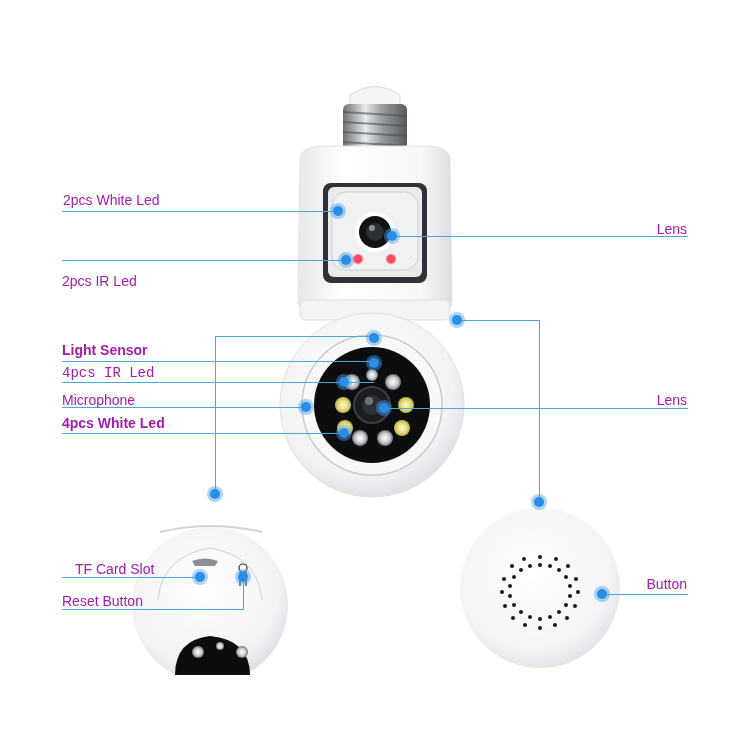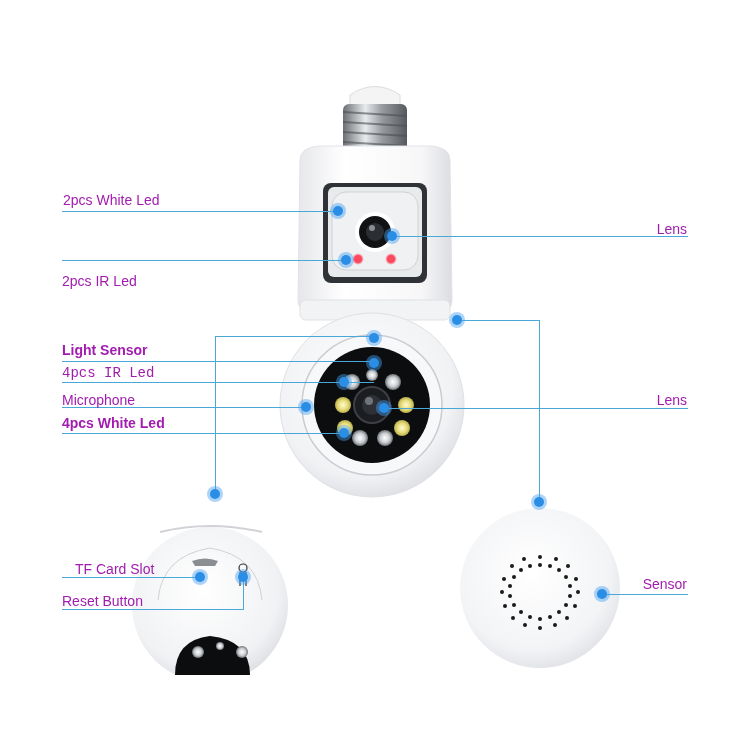--- a/index.html
+++ b/index.html
@@ -195,13 +195,13 @@
 <div class="label right" style="right:63px;top:221px;">Lens</div>
 
 <div class="label" style="left:62px;top:342px;font-weight:bold;">Light Sensor</div>
 <div class="label" style="left:62px;top:365px;font-family:Liberation Mono, monospace;">4pcs IR Led</div>
 <div class="label" style="left:62px;top:392px;">Microphone</div>
 <div class="label" style="left:62px;top:415px;font-weight:bold;">4pcs White Led</div>
 <div class="label right" style="right:63px;top:392px;">Lens</div>
 
 <div class="label" style="left:75px;top:561px;">TF Card Slot</div>
 <div class="label" style="left:62px;top:593px;text-align:center;">Reset Button</div>
-<div class="label right" style="right:63px;top:576px;">Sensor</div>
+<div class="label right" style="right:63px;top:576px;">Button</div>
 
 </body></html>

